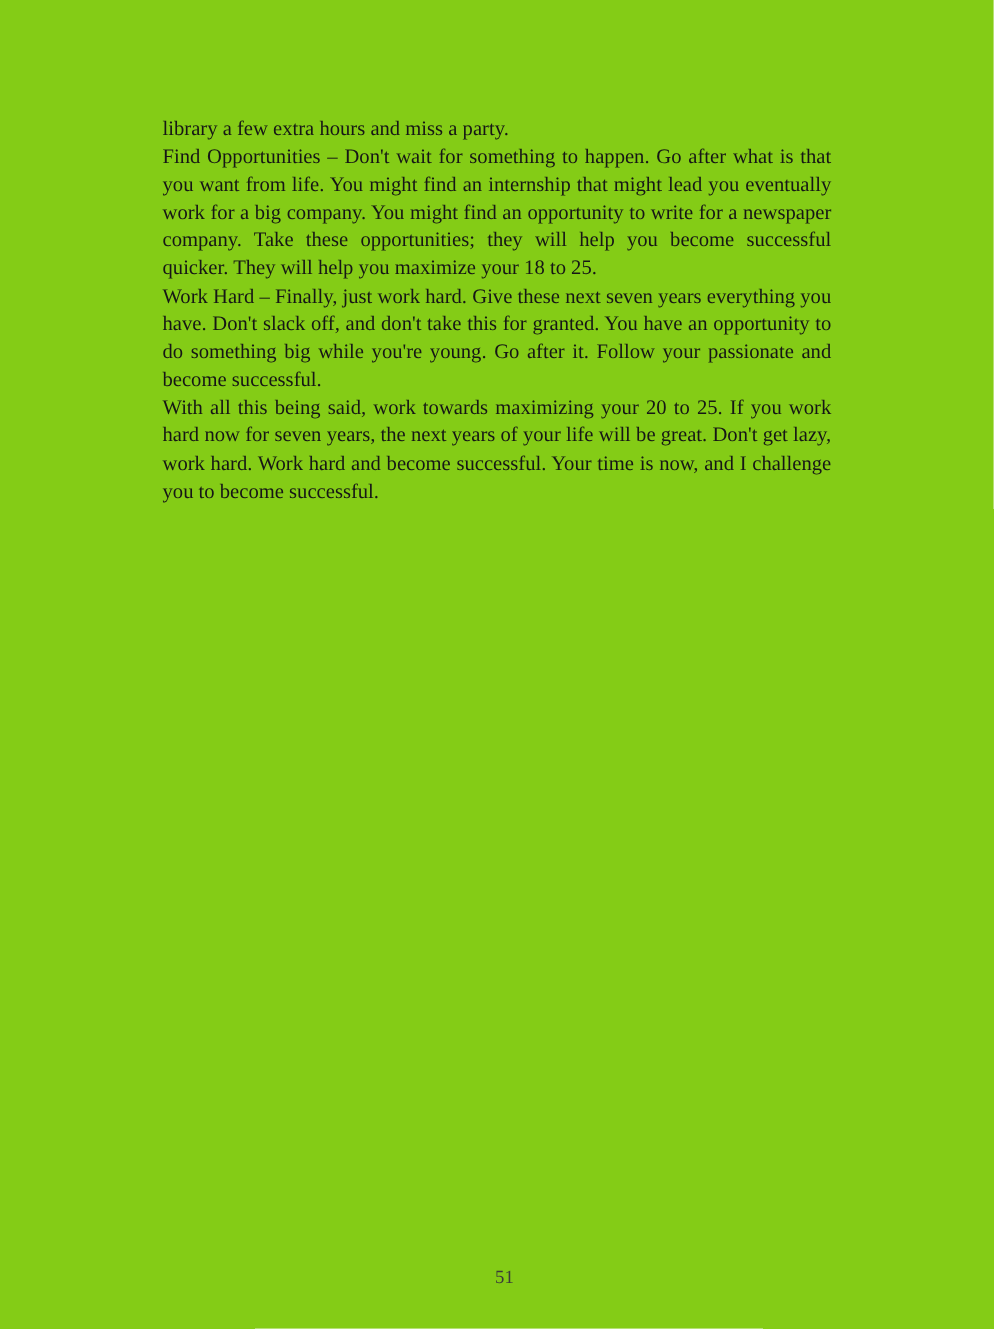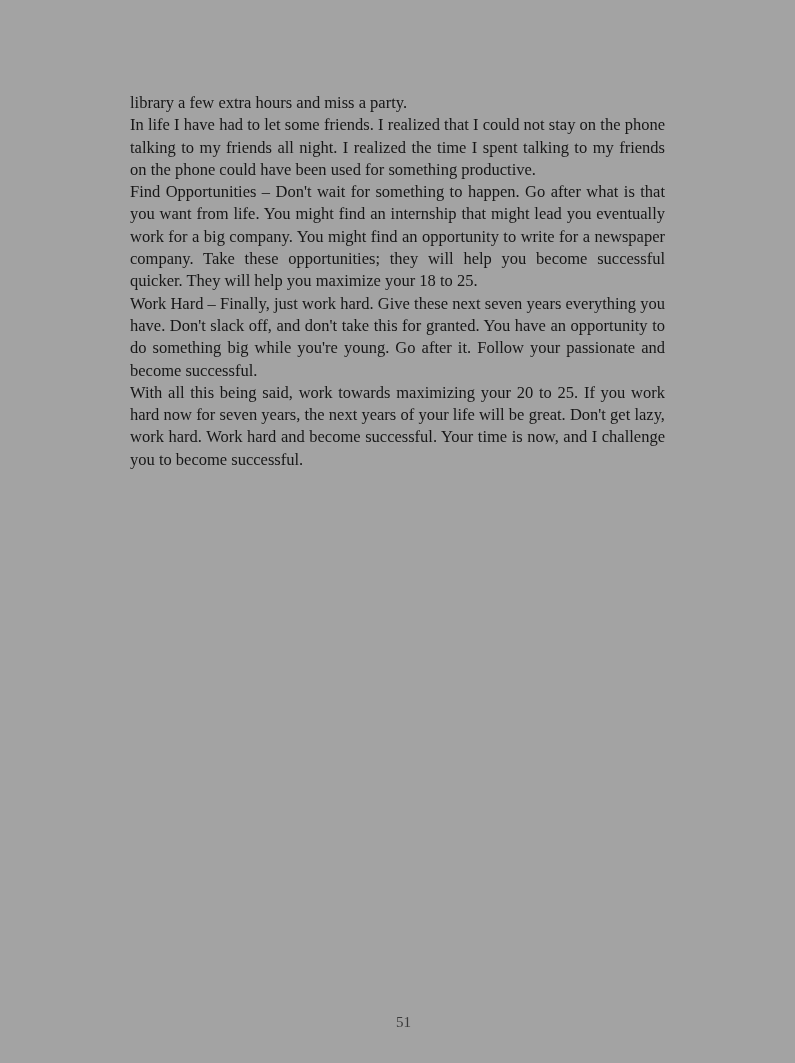--- a/index.html
+++ b/index.html
@@ -4,21 +4,21 @@
 <style>
   html, body {
     margin: 0;
     padding: 0;
     background: #ffffff;
   }
   .doc-page {
     position: relative;
     width: 795px;
     height: 1063px;
-    background: #a3a3a3;
+    background: #84cc16;
     overflow: hidden;
   }
   .text-block {
     position: absolute;
     left: 130px;
     top: 92px;
     width: 535px;
     font-family: "Liberation Serif", "DejaVu Serif", serif;
     font-size: 16.5px;
     line-height: 22.3px;
@@ -40,19 +40,18 @@
     font-size: 15px;
     color: #3a3a3a;
   }
 </style>
 </head>
 <body>
 
 <div class="doc-page">
   <div class="text-block">
     <p>library a few extra hours and miss a party.</p>
-    <p>In life I have had to let some friends. I realized that I could not stay on the phone talking to my friends all night. I realized the time I spent talking to my friends on the phone could have been used for something productive.</p>
     <p>Find Opportunities – Don't wait for something to happen. Go after what is that you want from life. You might find an internship that might lead you eventually work for a big company. You might find an opportunity to write for a newspaper company. Take these opportunities; they will help you become successful quicker. They will help you maximize your 18 to 25.</p>
     <p>Work Hard – Finally, just work hard. Give these next seven years everything you have. Don't slack off, and don't take this for granted. You have an opportunity to do something big while you're young. Go after it. Follow your passionate and become successful.</p>
     <p>With all this being said, work towards maximizing your 20 to 25. If you work hard now for seven years, the next years of your life will be great. Don't get lazy, work hard. Work hard and become successful. Your time is now, and I challenge you to become successful.</p>
   </div>
   <div class="page-number">51</div>
 </div>
 
 </body></html>

